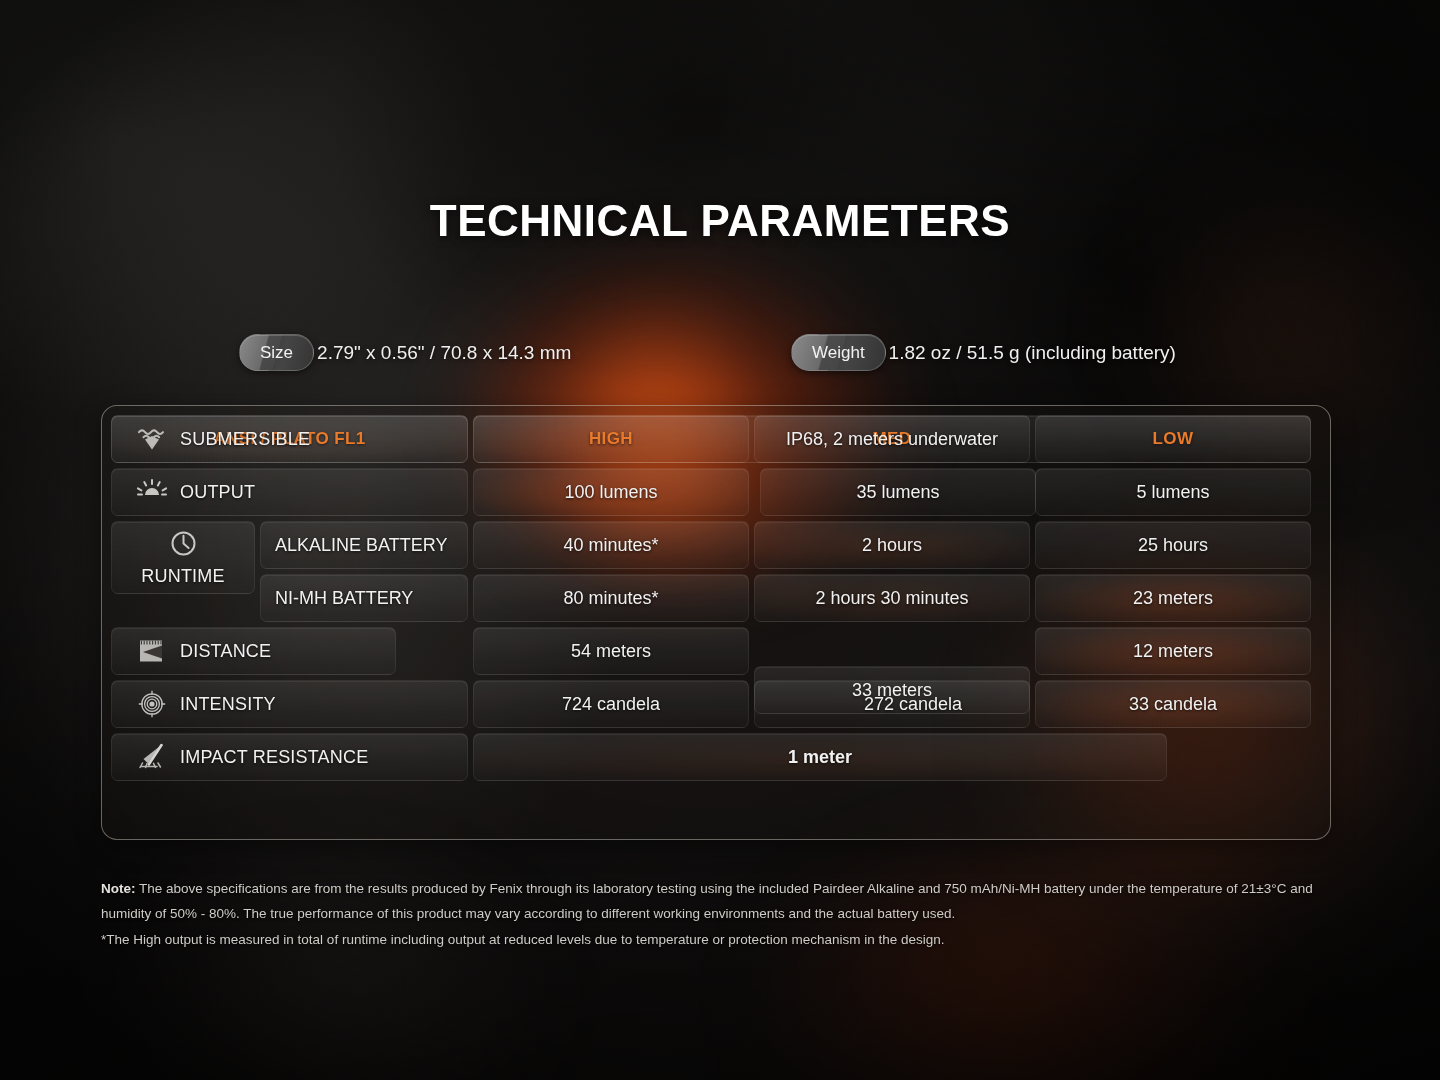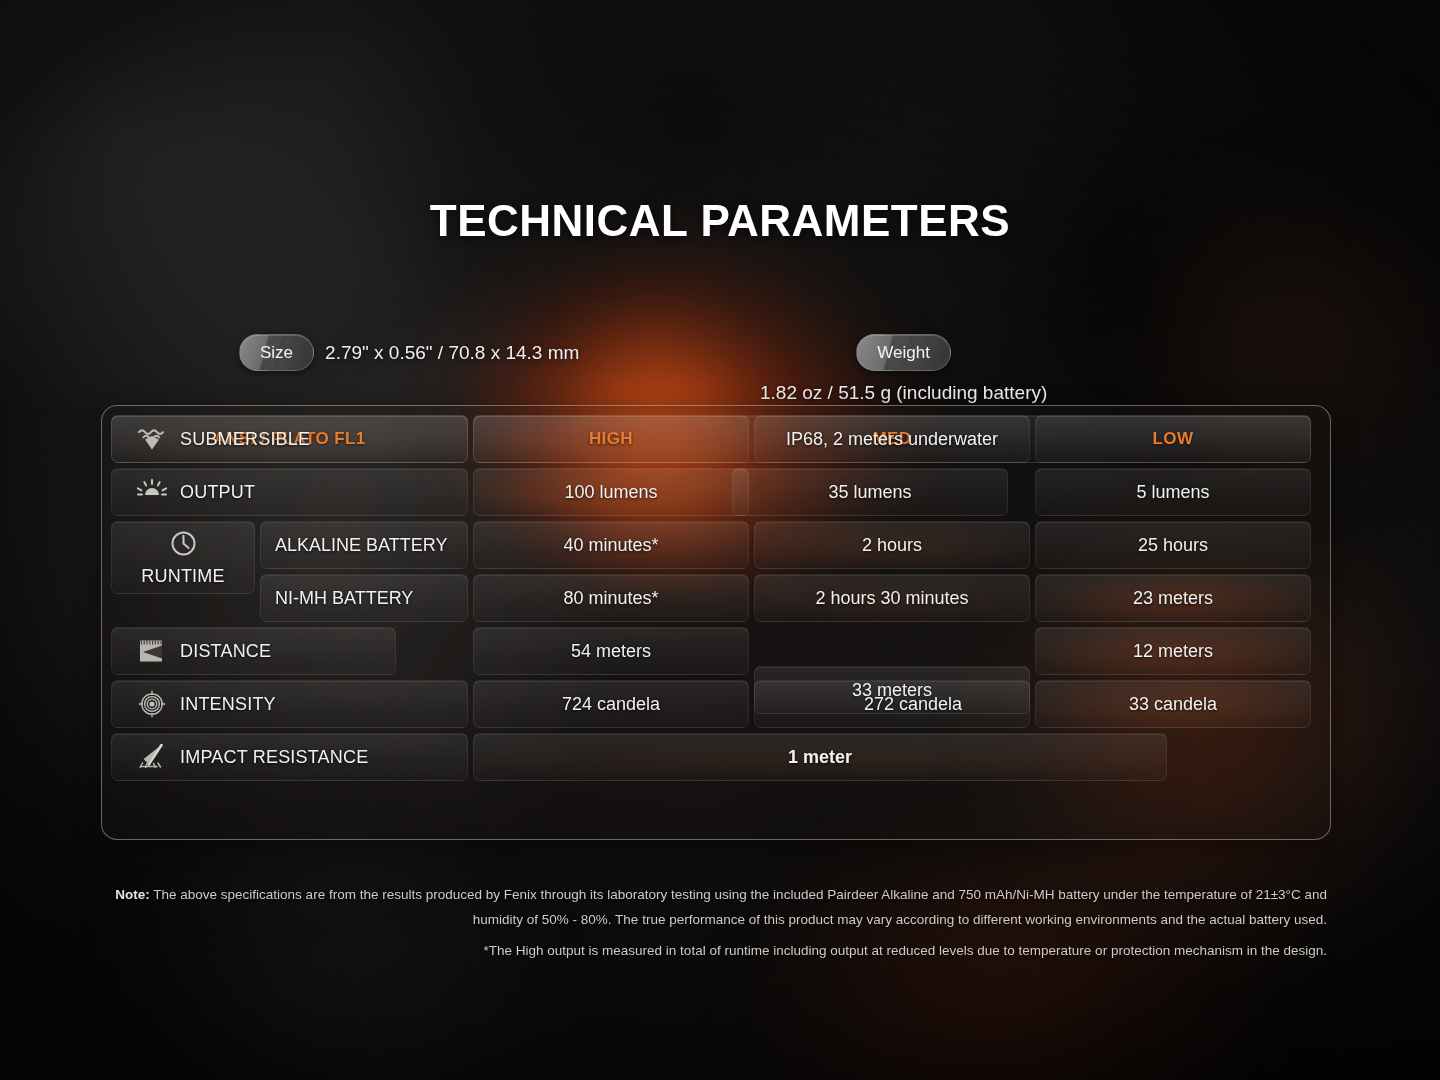--- a/index.html
+++ b/index.html
@@ -83,23 +83,23 @@
     text-align: center;
     font-size: 44px;
     font-weight: bold;
     letter-spacing: 0.5px;
     color: #ffffff;
     text-shadow: 0 2px 10px rgba(0,0,0,0.65);
   }
 
   
   .chips { position: absolute; top: 334px; left: 0; width: 1440px; height: 40px; }
-  .chip-group { position: absolute; display: flex; align-items: center; gap: 11px; }
+  .chip-group { position: absolute; display: flex; align-items: center; gap: 3px; }
   .chip-group.size   { left: 239px; }
-  .chip-group.weight { left: 760px; flex-direction: column; }
+  .chip-group.weight { left: 791px; }
 
   .chip-pill {
     position: relative;
     display: flex; align-items: center; justify-content: center;
     height: 37px;
     padding: 0 20px;
     border-radius: 19px;
     color: #f2f2f2;
     font-size: 17px;
     background:
@@ -191,21 +191,21 @@
   .notes {
     position: absolute;
     left: 101px; top: 876px;
     width: 1232px;
     color: #cfcbc6;
     font-size: 13.5px;
     line-height: 25px;
     text-shadow: 0 1px 3px rgba(0,0,0,0.8);
   }
   .notes .note-label { font-weight: bold; color: #e6e3df; }
-  .notes p { margin: 6px; text-align: right; }
+  .notes p { margin: 0; }
   .notes .star-line { margin-top: 1px; }
 </style>
 </head>
 <body>
 
 <div id="stage">
 
   <div class="bg-base"></div>
   <div class="bg-dark-right"></div>
   <div class="glow glow-a"></div>
@@ -250,21 +250,21 @@
                     <rect x="26.4" y="7.4" width="2" height="6" rx="1" transform="rotate(60 27.4 10.4)"></rect>
                     <rect x="0" y="14.6" width="6" height="2" rx="1"></rect>
                     <rect x="24" y="14.6" width="6" height="2" rx="1"></rect>
                   </g>
                 </svg>
               </span>
               <span class="lbl-text">OUTPUT</span>
             </div>
           </div>
           <div class="cell " style="left: 362px; top: 53px; width: 276px; height: 48px; background-image: linear-gradient(rgba(255, 255, 255, 0.086), rgba(255, 255, 255, 0.024)), radial-gradient(at 50% 55%, rgba(150, 58, 18, 0.3), rgba(0, 0, 0, 0) 78%);">100 lumens</div>
-          <div class="cell " style="left: 621px; top: 53px; width: 276px; height: 48px;">35 lumens</div>
+          <div class="cell " style="left: 649px; top: 53px; width: 276px; height: 48px;">35 lumens</div>
           <div class="cell " style="left: 924px; top: 53px; width: 276px; height: 48px;">5 lumens</div>
           <div class="cell runtime-label" style="left: 0px; top: 106px; width: 144px; height: 73px;">
             <span class="icon-box">
               <svg width="27" height="27" viewBox="0 0 27 27">
                 <circle cx="13.5" cy="13.5" r="11" fill="none" stroke="#c9c7c4" stroke-width="2"></circle>
                 <path d="M13.5 5.8 V13.5 L18.6 18" fill="none" stroke="#c9c7c4" stroke-width="2" stroke-linecap="round" stroke-linejoin="round"></path>
               </svg>
             </span>
             <span class="lbl-text">RUNTIME</span>
           </div>

